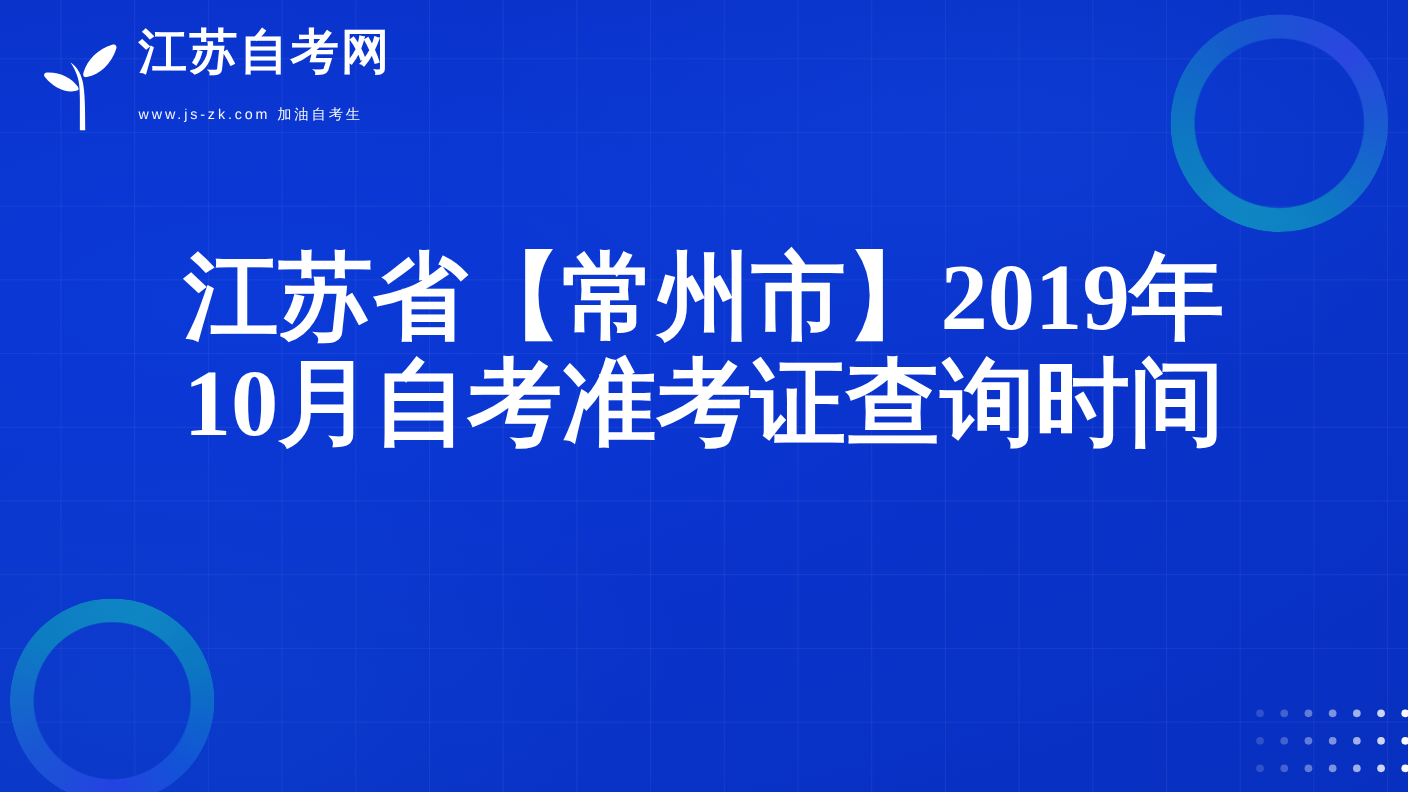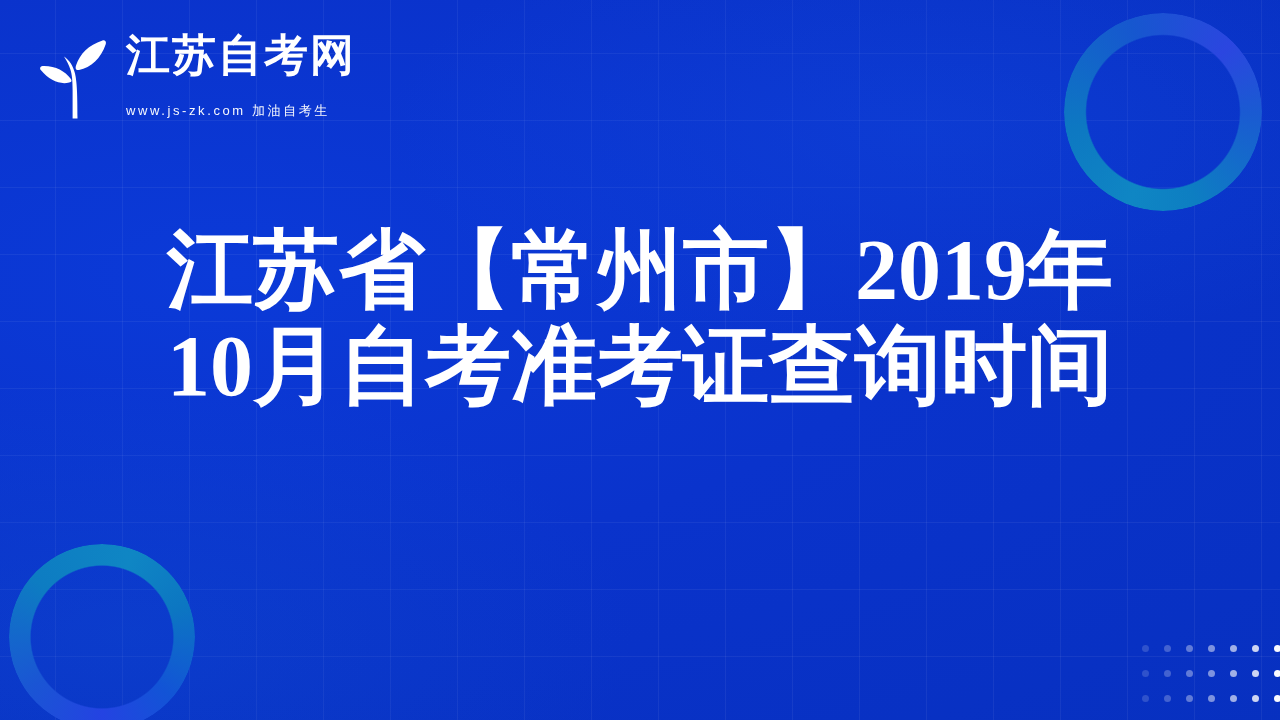--- a/index.html
+++ b/index.html
@@ -120,21 +120,21 @@
   .dot.c4 { opacity: 0.62; }
   .dot.c5 { opacity: 0.80; }
   .dot.c6 { opacity: 0.98; }
 
   
   .logo {
     position: absolute;
     left: 32px;
     top: 24px;
     display: flex;
-    align-items: flex-end;
+    align-items: flex-start;
     gap: 10px;
   }
   .logo-mark {
     width: 84px;
     height: 96px;
     flex: 0 0 auto;
   }
   .logo-text-wrap {
     display: flex;
     flex-direction: column;

